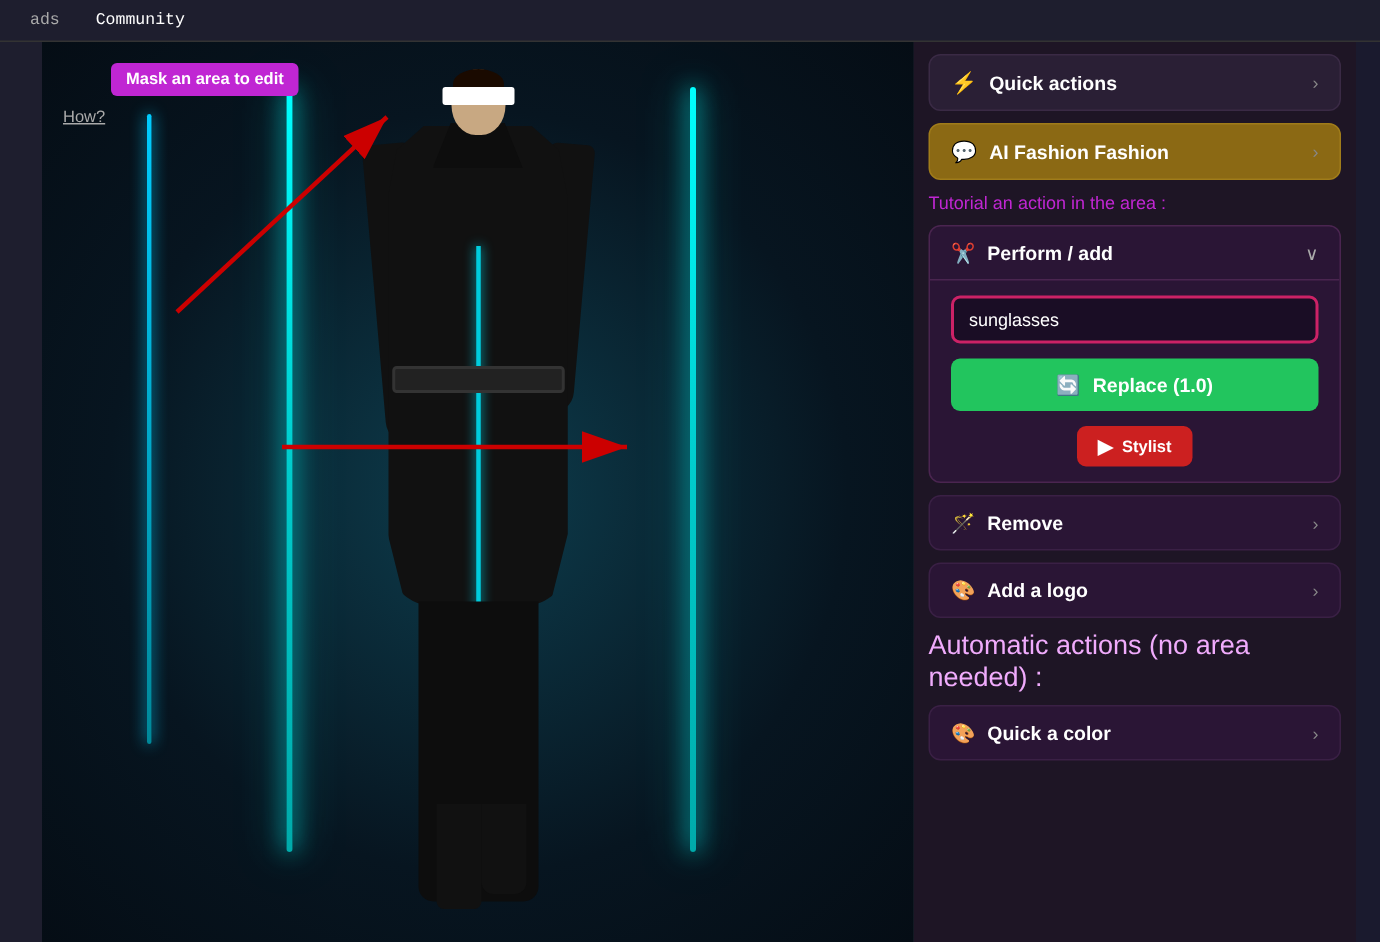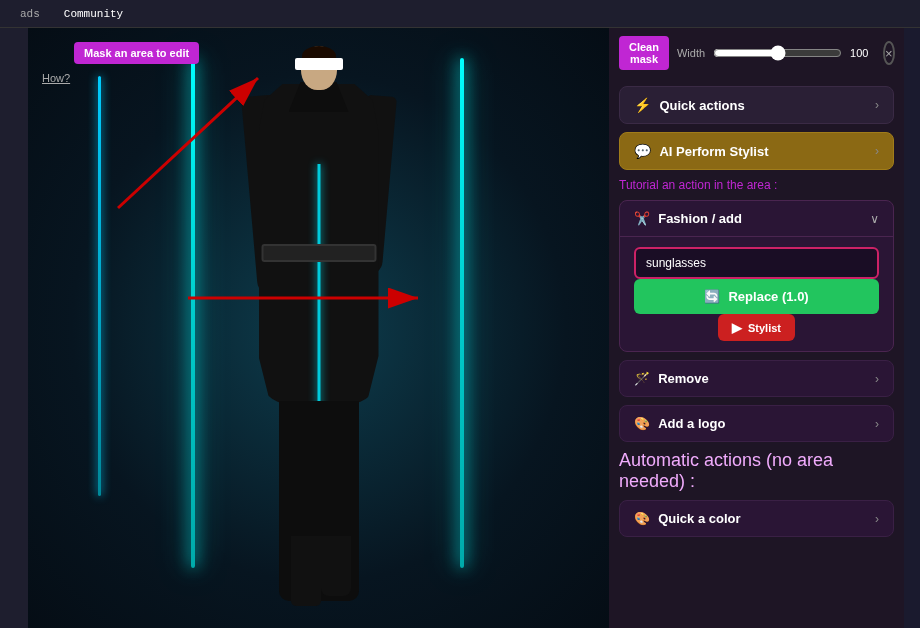--- a/index.html
+++ b/index.html
@@ -426,20 +426,21 @@
       display: flex;
       align-items: center;
       gap: 8px;
       font-size: 13px;
       font-weight: 600;
     }
     .replace-content {
       padding: 10px 14px;
       display: flex;
       flex-direction: column;
+      gap: 10px;
       border-top: 1px solid #4a2550;
     }
     .text-input-field {
       background: #1a0d25;
       border: 2px solid #cc2266;
       border-radius: 6px;
       padding: 7px 10px;
       color: #fff;
       font-size: 12px;
       outline: none;
@@ -596,57 +597,50 @@
         <line x1="10" y1="30" x2="240" y2="30" stroke="#cc0000" stroke-width="3" marker-end="url(#arrowhead2)"></line>
       </svg>
     </div>
 
     <div class="mask-tooltip">Mask an area to edit</div>
     <div class="how-link">How?</div>
   </div>
 
   <div class="right-panel">
 
-    <div class="panel-top-bar">
-      <button class="clean-mask-btn">Clean mask</button>
-      <span class="width-label">Width</span>
-      <input type="range" class="width-slider" min="0" max="200" value="100" style="">
-      <span class="width-value">100</span>
-      <button class="close-btn">×</button>
-    </div>
 
     <div class="panel-body">
 
       <div class="quick-actions-btn">
         <div class="quick-actions-left">
           <span class="bolt-icon">⚡</span>
           <span>Quick actions</span>
         </div>
         <span class="chevron-right">›</span>
       </div>
 
       <div class="ai-stylist-btn">
         <div class="ai-stylist-left">
           <span class="chat-icon">💬</span>
-          <span>AI Perform Stylist</span>
+          <span>AI Fashion Fashion</span>
         </div>
         <span class="chevron-right">›</span>
       </div>
 
       <div class="action-label">
         <span>Tutorial an action</span>
         <span style="color:#c026d3; cursor:pointer;"> <span>in the area</span></span>
         <span> :</span>
       </div>
 
       <div class="replace-section">
         <div class="replace-header">
           <div class="replace-header-left">
             <span>✂️</span>
-            <span>Fashion / add</span>
+            <span>Perform / add</span>
           </div>
           <span style="color:#aaa; font-size:12px;">∨</span>
         </div>
         <div class="replace-content">
           <input type="text" class="text-input-field" value="sunglasses" placeholder="sunglasses" style="">
           <button class="replace-button">
             <span>🔄</span>
             <span>Replace (1.0)</span>
           </button>
           <button class="tutorial-btn">

